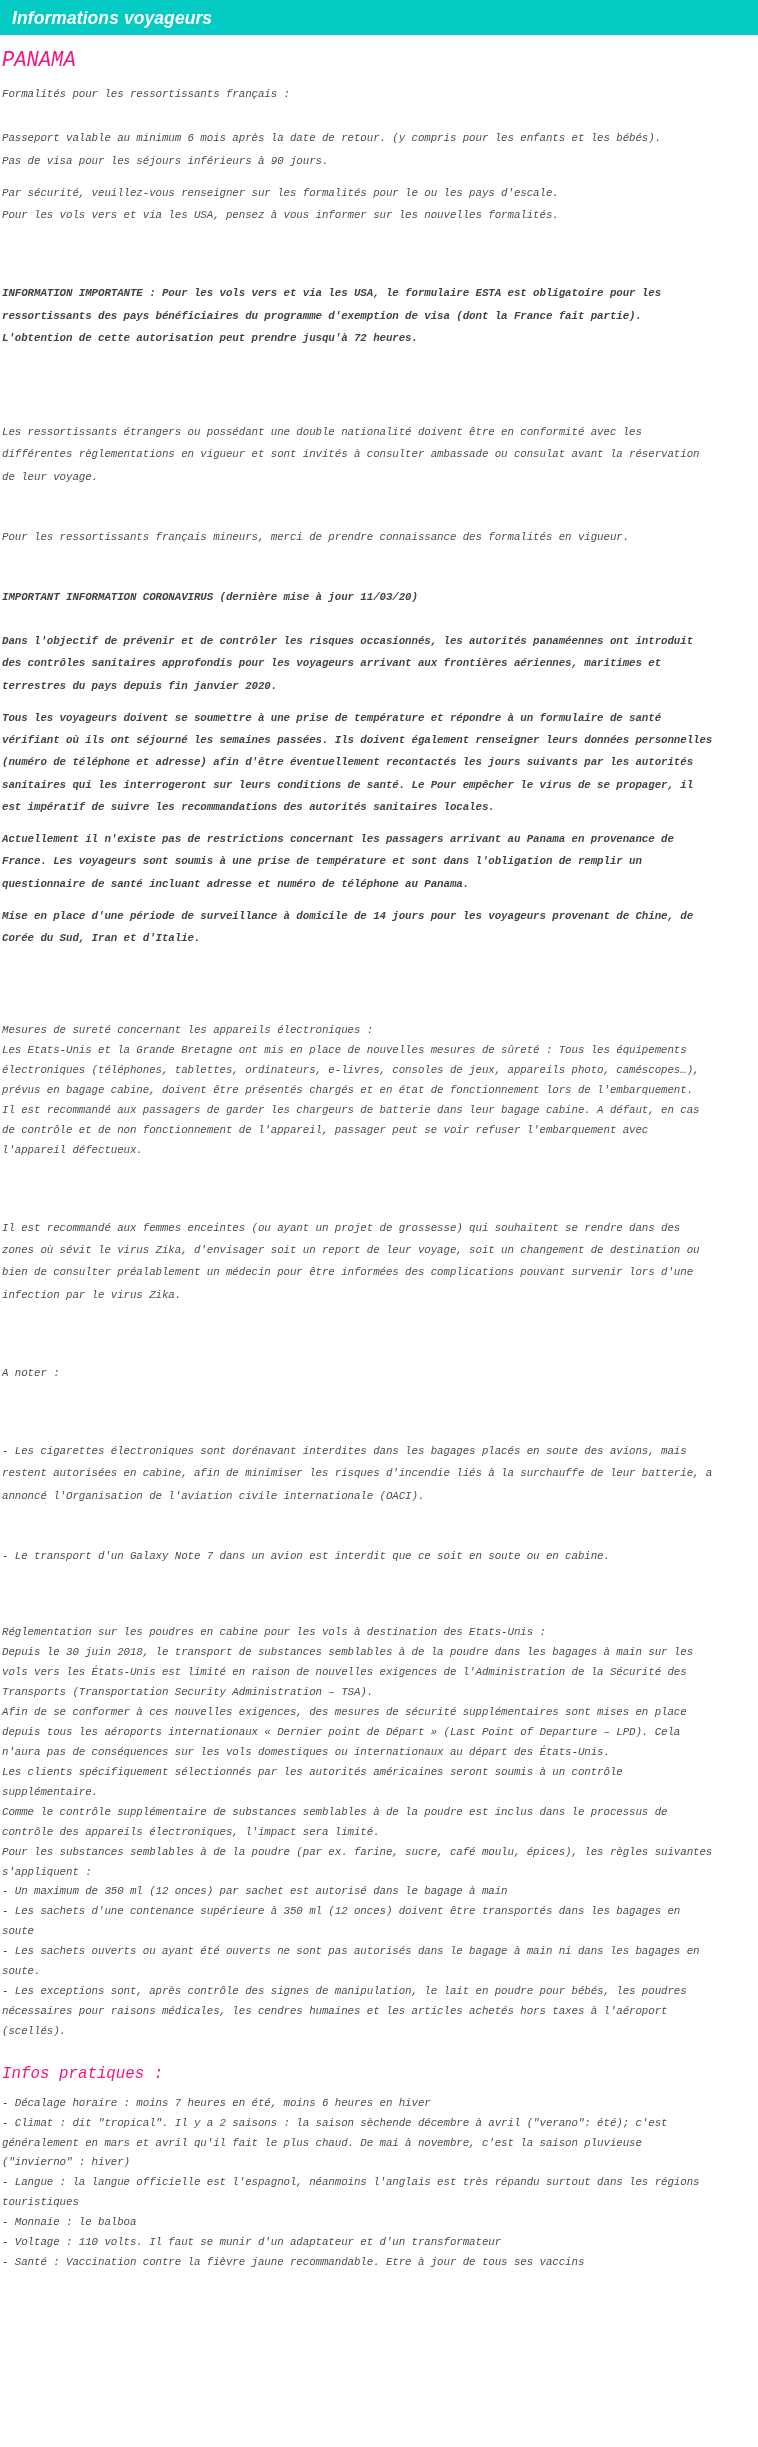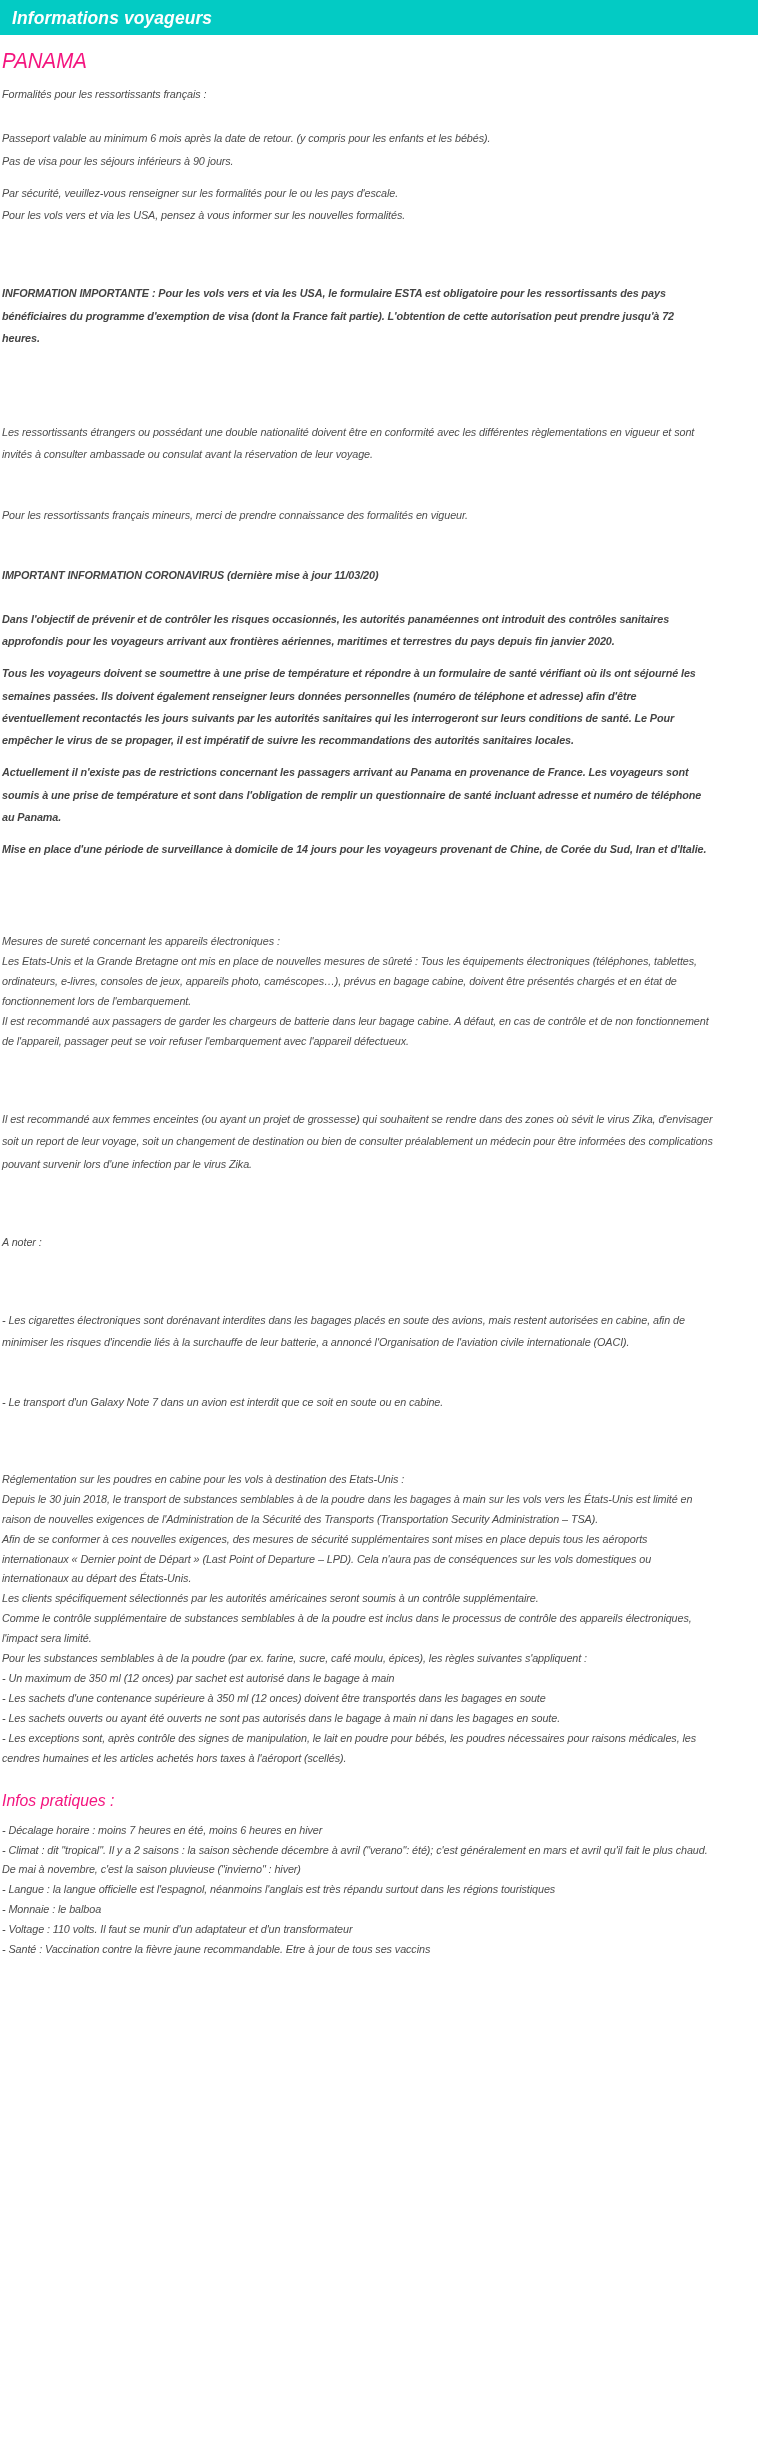--- a/index.html
+++ b/index.html
@@ -40,20 +40,21 @@
     line-height: 1;
     transform: scaleX(0.92);
     transform-origin: left center;
     white-space: nowrap;
   }
 
   
   .content {
     padding: 0 6px 14px 2px;
     box-sizing: border-box;
+    font-family: Liberation Mono, monospace;
   }
 
   .page-title {
     color: #f4157f;
     font-size: 22px;
     font-style: italic;
     font-weight: normal;
     margin: 14px 0 0 0;
     line-height: 1.1;
     transform: scaleX(0.93);

